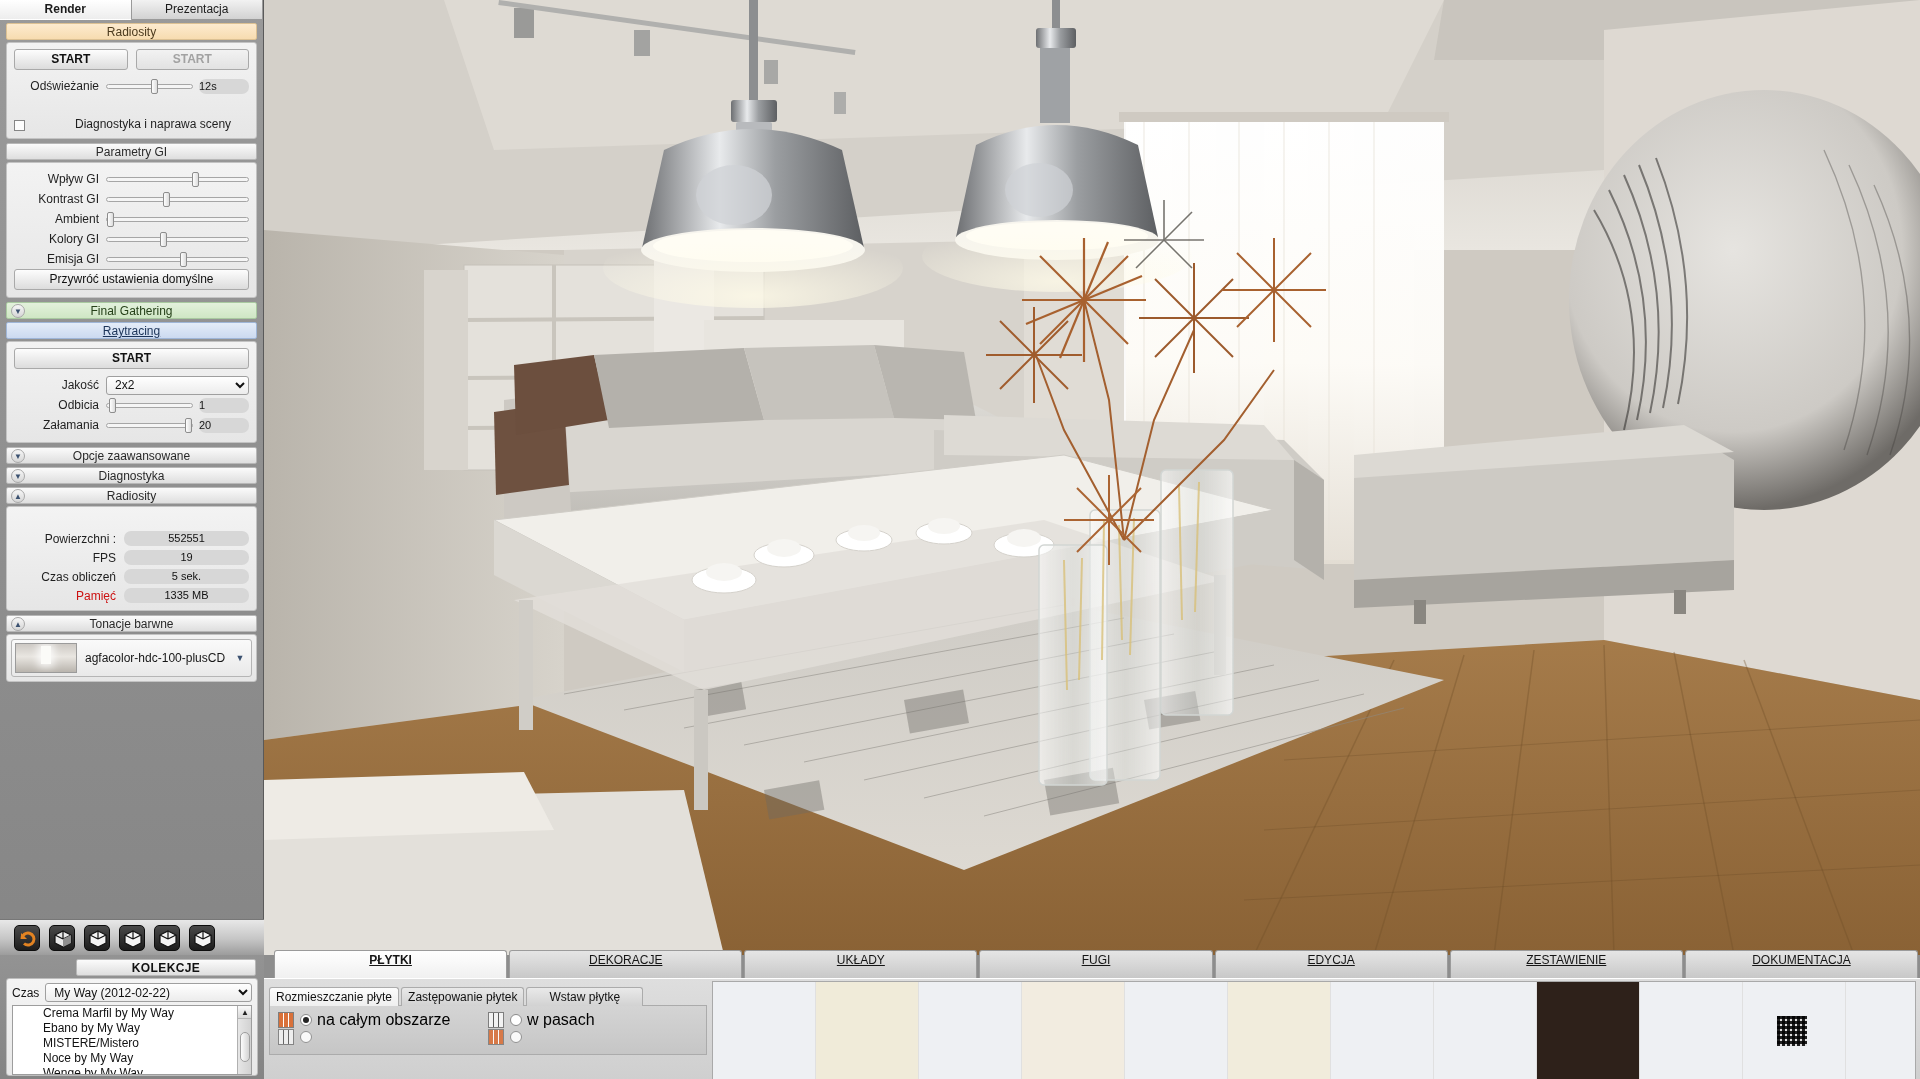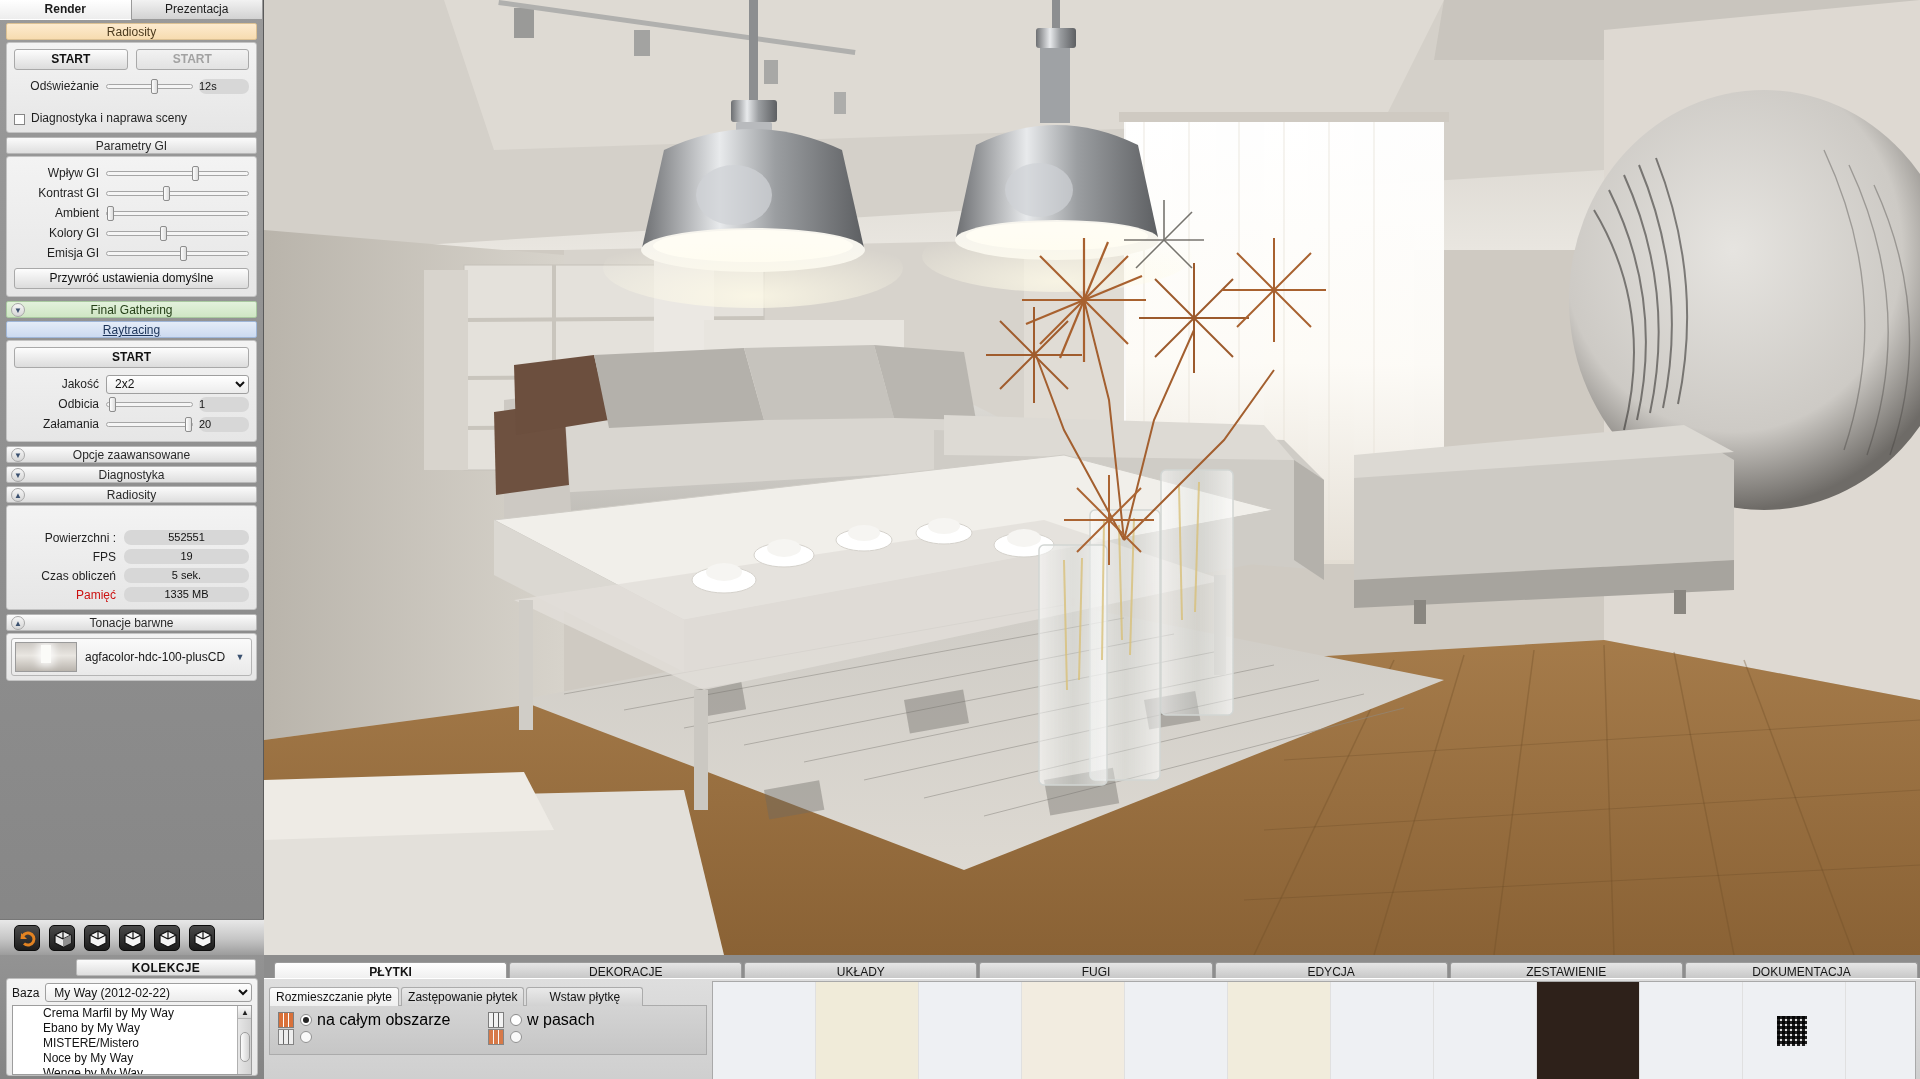--- a/index.html
+++ b/index.html
@@ -138,21 +138,21 @@
   .valbox {
     width: 50px; height: 15px;
     margin-left: 6px;
     background: #d7d7d7;
     border-radius: 7px;
     font-size: 11px;
     line-height: 15px;
     color: #151515;
   }
 
-  .chkrow { display:flex; align-items:flex-end; font-size:12px; color:#1f1f1f; margin-top:15px; }
+  .chkrow { display:flex; align-items:flex-end; font-size:12px; color:#1f1f1f; margin-top:21px;gap:44px; }
   .chk {
     width: 11px; height: 11px; margin-right: 6px;
     background: #fdfdfd; border: 1px solid #868686;
   }
 
   select.combo {
     font-family: "Liberation Sans", sans-serif;
     font-size: 12px;
     height: 19px;
     border: 1px solid #9f9f9f;
@@ -263,27 +263,28 @@
     background: linear-gradient(to right,#fdfdfd,#d3d3d3); border:1px solid #9e9e9e;
   }
 
   
   #bottabs {
     position:absolute; left:264px; top:0; width:1656px; height:23px;
     background:#8d8d8d;
     display:flex; align-items:flex-end; padding-left: 10px;
   }
   .bt {
-    flex: 1; height: 16px; line-height:19px;
+    flex: 1; height: 28px; line-height:19px;
     margin-right: 2px;
     text-align:center; font-size:12px; color:#151515;
     background: linear-gradient(to bottom,#e5e5e5,#c8c8c8);
     border:1px solid #9b9b9b; border-bottom:none;
     border-radius: 3px 3px 0 0;
     cursor:pointer;
+    text-decoration:underline;
   }
   .bt.active {
     font-weight:bold;
     background: linear-gradient(to bottom,#ffffff,#f0f0f0);
   }
 
   #botpanel {
     position:absolute; left:264px; top:23px; width:1656px; height:101px;
     background: linear-gradient(to bottom,#dedede,#cfcfcf);
     border-top:1px solid #fff;
@@ -426,21 +427,21 @@
           <div class="knob" style="left:38%"></div>
         </div>
       </div>
       <div class="row">
         <div class="lbl" style="width:92px">Emisja GI</div>
         <div class="slider">
           <div class="track"></div>
           <div class="knob" style="left:52%"></div>
         </div>
       </div>
-      <div class="btn wide normal" style="margin-top:5px">Przywróć ustawienia domyślne</div>
+      <div class="btn wide normal" style="">Przywróć ustawienia domyślne</div>
     </div>
 
     <div class="grp-head accent-green">
       <span class="chev">▼</span>
       <span>Final Gathering</span>
     </div>
 
     <div class="grp-head accent-blue">
       <span>Raytracing</span>
     </div>
@@ -878,21 +879,21 @@
       <path d="M0 780 L260 772 L290 830 L0 840 Z" fill="#eeebe5"></path>
     </svg>
   </div>
 
   <div id="bottom">
 
     <div id="collections">
       <div class="kol-title">KOLEKCJE</div>
       <div class="kol-body">
         <div class="kol-row">
-          <div class="lbl">Baza</div>
+          <div class="lbl">Czas</div>
           <select class="combo" style="flex:1">
             <option>My Way (2012-02-22)</option>
           </select>
         </div>
         <div class="kol-list">
           <div class="li">Crema Marfil by My Way</div>
           <div class="li">Ebano by My Way</div>
           <div class="li">MISTERE/Mistero</div>
           <div class="li">Noce by My Way</div>
           <div class="li">Wenge by My Way</div>

